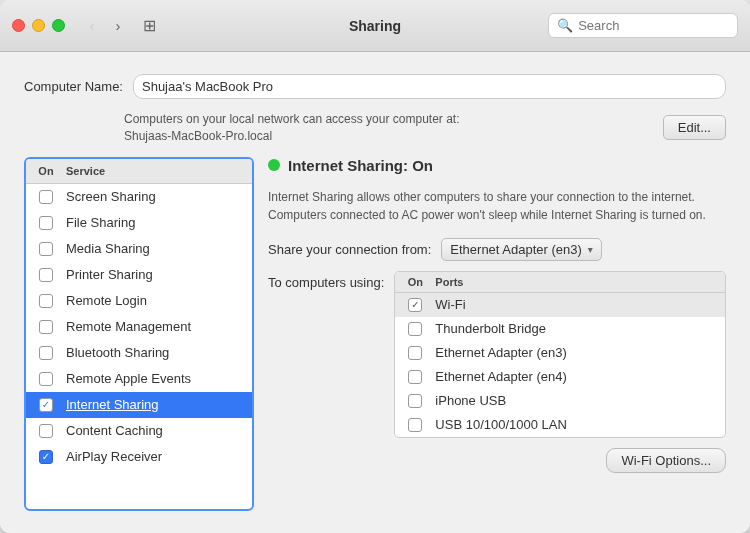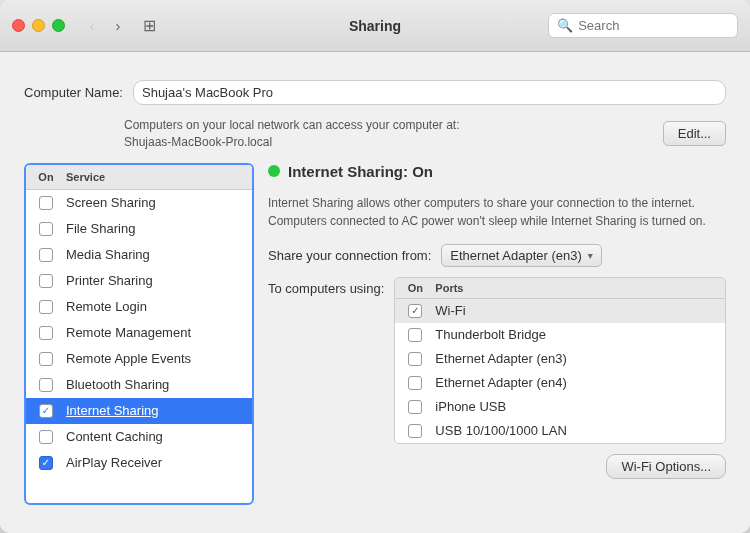--- a/index.html
+++ b/index.html
@@ -96,21 +96,21 @@
       border: none;
       outline: none;
       background: transparent;
       font-size: 13px;
       color: #999;
       width: 100%;
     }
     .content {
       flex: 1;
       background: #f0f0f0;
-      padding: 28px 24px;
+      padding: 22px 24px;
       display: flex;
       flex-direction: column;
       gap: 12px;
     }
     .computer-name-row {
       display: flex;
       align-items: center;
       gap: 10px;
     }
     .computer-name-label {
@@ -433,27 +433,27 @@
             <div class="service-item">
               <div class="service-checkbox">
                 <div class="checkbox"></div>
               </div>
               <div class="service-name">Remote Management</div>
             </div>
             <div class="service-item">
               <div class="service-checkbox">
                 <div class="checkbox"></div>
               </div>
+              <div class="service-name">Bluetooth Sharing</div>
+            </div>
+            <div class="service-item">
+              <div class="service-checkbox">
+                <div class="checkbox"></div>
+              </div>
               <div class="service-name">Remote Apple Events</div>
-            </div>
-            <div class="service-item">
-              <div class="service-checkbox">
-                <div class="checkbox"></div>
-              </div>
-              <div class="service-name">Bluetooth Sharing</div>
             </div>
             <div class="service-item selected">
               <div class="service-checkbox">
                 <div class="checkbox checked-white">✓</div>
               </div>
               <div class="service-name">Internet Sharing</div>
             </div>
             <div class="service-item">
               <div class="service-checkbox">
                 <div class="checkbox"></div>

